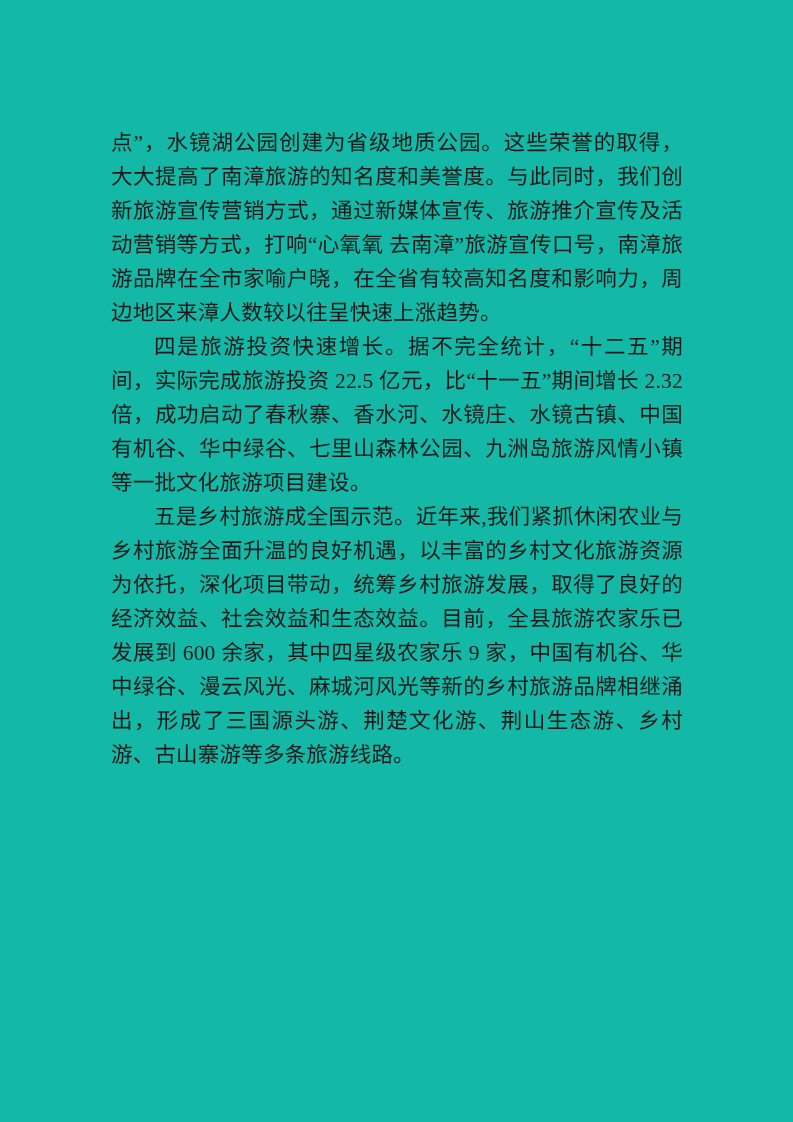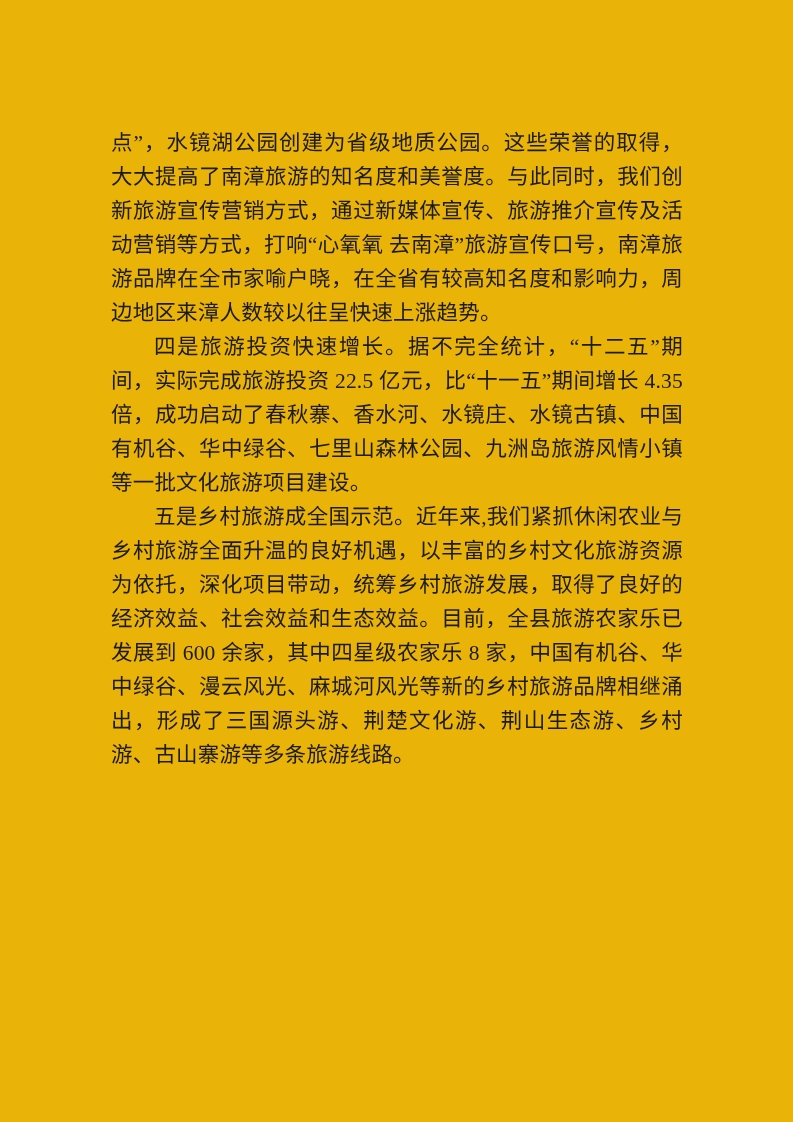--- a/index.html
+++ b/index.html
@@ -5,21 +5,21 @@
 <style>
   html, body {
     margin: 0;
     padding: 0;
     background: #ffffff;
   }
   #page {
     position: relative;
     width: 793px;
     height: 1122px;
-    background: #eab308;
+    background: #14b8a6;
     overflow: hidden;
     box-sizing: border-box;
   }
   #text-body {
     position: absolute;
     left: 111px;
     top: 126px;
     width: 572px;
   }
   .para {
@@ -45,18 +45,18 @@
 </style>
 </head>
 <body>
 
 <div id="page">
   <div id="text-body">
 
     <p class="para no-indent">点”，水镜湖公园创建为省级地质公园。这些荣誉的取得，大大提高了南漳旅游的知名度和美誉度。与此同时，我们创新旅游宣传营销方式，通过新媒体宣传、旅游推介宣传及活动营销等方式，打响“心氧氧 去南漳”旅游宣传口号，南漳旅游品牌在全市家喻户晓，在全省有较高知名度和影响力，周边地区来漳人数较以往呈快速上涨趋势。</p>
 
 
-    <p class="para">四是旅游投资快速增长。据不完全统计，“十二五”期间，实际完成旅游投资 22.5 亿元，比“十一五”期间增长 4.35 倍，成功启动了春秋寨、香水河、水镜庄、水镜古镇、中国有机谷、华中绿谷、七里山森林公园、九洲岛旅游风情小镇等一批文化旅游项目建设。</p>
+    <p class="para">四是旅游投资快速增长。据不完全统计，“十二五”期间，实际完成旅游投资 22.5 亿元，比“十一五”期间增长 2.32 倍，成功启动了春秋寨、香水河、水镜庄、水镜古镇、中国有机谷、华中绿谷、七里山森林公园、九洲岛旅游风情小镇等一批文化旅游项目建设。</p>
 
-    <p class="para">五是乡村旅游成全国示范。近年来,我们紧抓休闲农业与乡村旅游全面升温的良好机遇，以丰富的乡村文化旅游资源为依托，深化项目带动，统筹乡村旅游发展，取得了良好的经济效益、社会效益和生态效益。目前，全县旅游农家乐已发展到 600 余家，其中四星级农家乐 8 家，中国有机谷、华中绿谷、漫云风光、麻城河风光等新的乡村旅游品牌相继涌出，形成了三国源头游、荆楚文化游、荆山生态游、乡村游、古山寨游等多条旅游线路。</p>
+    <p class="para">五是乡村旅游成全国示范。近年来,我们紧抓休闲农业与乡村旅游全面升温的良好机遇，以丰富的乡村文化旅游资源为依托，深化项目带动，统筹乡村旅游发展，取得了良好的经济效益、社会效益和生态效益。目前，全县旅游农家乐已发展到 600 余家，其中四星级农家乐 9 家，中国有机谷、华中绿谷、漫云风光、麻城河风光等新的乡村旅游品牌相继涌出，形成了三国源头游、荆楚文化游、荆山生态游、乡村游、古山寨游等多条旅游线路。</p>
 
   </div>
 </div>
 
 </body></html>

